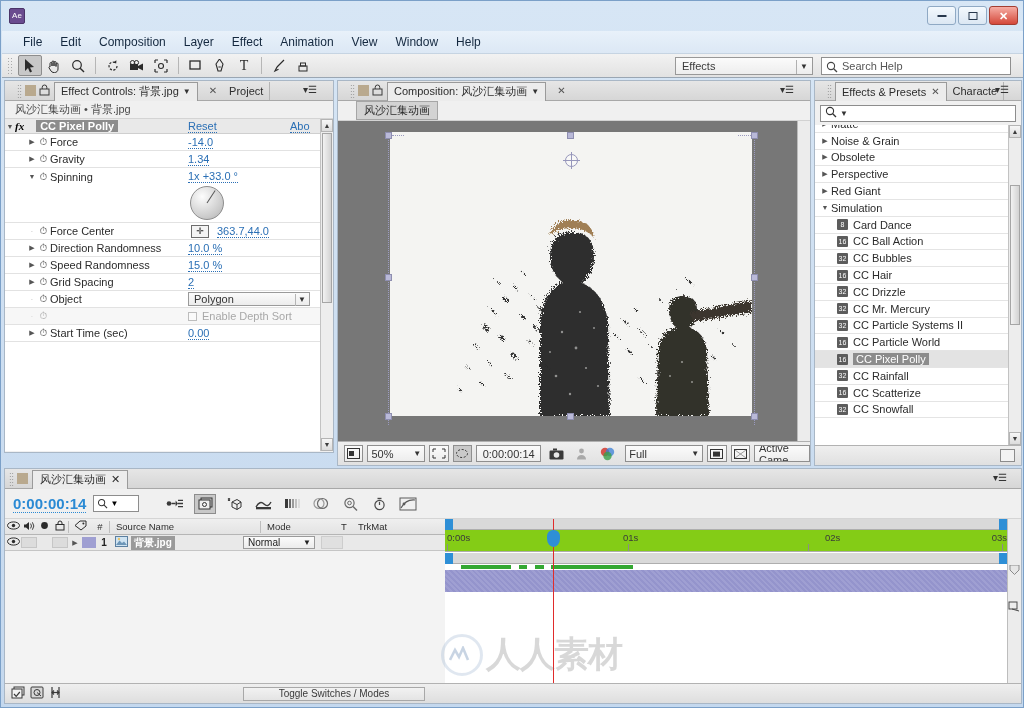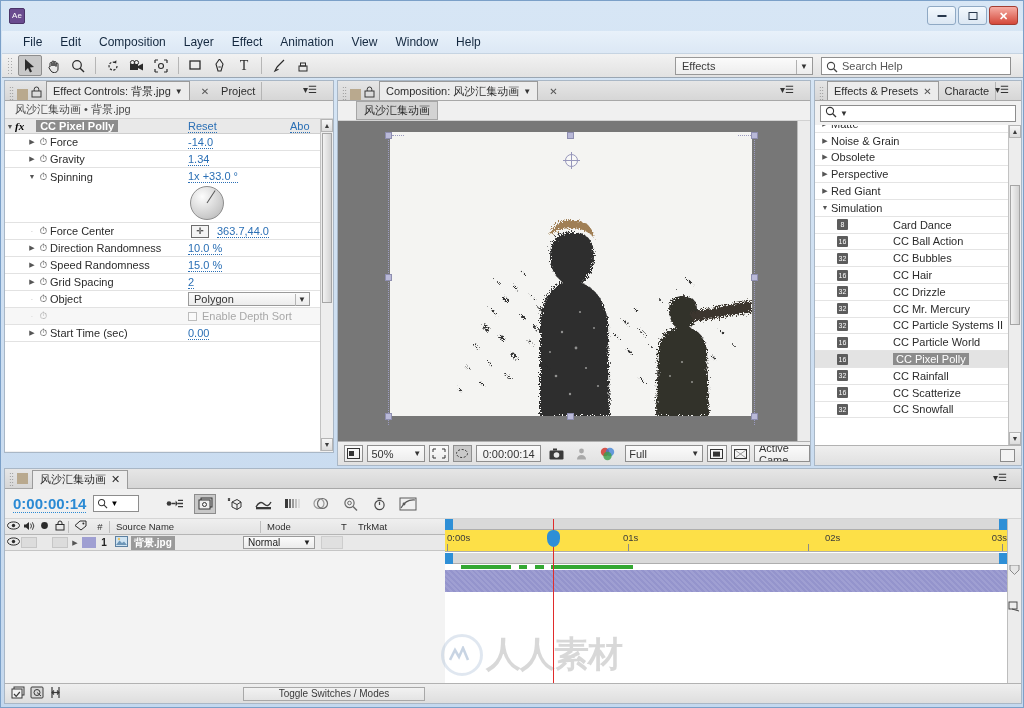--- a/index.html
+++ b/index.html
@@ -85,22 +85,23 @@
     background: #fff; border: 1px solid #8f8f8f;
     display: flex; align-items: center; padding-left: 20px;
     font-size: 11px; color: #555;
   }
   .help-box .mag { position:absolute; left:4px; top:3px; }
 
   
   .panel { position: absolute; background: #f0f0f0; border: 1px solid #a9b7c6; }
   .panel-tabbar {
     height: 20px; background: linear-gradient(to bottom,#e6e6e6,#d6d6d6);
-    border-bottom: 1px solid #a8a8a8; display: flex; align-items: flex-end;
+    border-bottom: 1px solid #a8a8a8; display: flex; align-items: center;
     position: relative;
+    padding-left: 8px;
   }
   .tab {
     height: 18px; display: flex; align-items: center; padding: 0 6px;
     font-size: 11px; color: #2d2d2d; border-right: 1px solid #b4b4b4;
     background: transparent; white-space: nowrap;
   }
   .tab.sel {
     background: #ececec; border: 1px solid #9a9a9a; border-bottom: none;
     height: 19px; margin-top:1px;
   }
@@ -229,21 +230,21 @@
   .fxp-search .fld {
     flex:1; height:17px; background:#fff; border:1px solid #8d8d8d;
     display:flex; align-items:center; padding-left:4px; gap:3px; font-size:10px; color:#333;
   }
   .fxp-list { position:relative; height: 320px; background:#fff; overflow:hidden; }
   .fxp-row {
     height: 16.8px; border-bottom:1px solid #e4e4e4; display:flex; align-items:center;
     font-size:11px; color:#2b2b2b; padding-left:4px; white-space:nowrap;
   }
   .fxp-row.cat .tri { width:12px; font-size:7px; }
-  .fxp-row.eff { padding-left: 22px; gap: 40px; }
+  .fxp-row.eff { padding-left: 22px; }
   .fxp-row.sel .nmlab { background:#8c8c8c; color:#fff; padding:0 3px; }
   .fxp-row.highlight { background:#e3e3e3; }
   .bitbadge {
     display:inline-flex; align-items:center; justify-content:center;
     width:11px; height:11px; background:#5c5c5c; color:#fff;
     font-size:7px; border-radius:1px; margin-right:5px; font-family:"Liberation Sans",sans-serif;
   }
   .fxp-bottom {
     position:absolute; left:0; right:0; bottom:0; height:20px;
     background: linear-gradient(to bottom,#efefef,#e0e0e0); border-top:1px solid #b2b2b2;
@@ -269,21 +270,21 @@
   .tl-colhead {
     height: 16px; background: linear-gradient(to bottom,#efefef,#e3e3e3);
     border-bottom:1px solid #b5b5b5; display:flex; align-items:center;
     font-size:9.5px; color:#2e2e2e; position:relative;
   }
   .tl-layerrow { height:16px; background:#e9e9e9; border-bottom:1px solid #c5c5c5;
     display:flex; align-items:center; font-size:10px; color:#222; position:relative; }
   .tl-left { position:absolute; left:0; top:0; width:440px; bottom:0; }
   .tl-right { position:absolute; left:440px; top:0; right:0; bottom:0; background:#fff; }
   .ruler-top { height:11px; background:#d9d9d9; border-bottom:1px solid #aeaeae; position:relative;}
-  .ruler-mid { height:22px; background:#fde047; position:relative; border-bottom:1px solid #aeaeae;}
+  .ruler-mid { height:22px; background:#84cc16; position:relative; border-bottom:1px solid #aeaeae;}
   .tickmark { position:absolute; bottom:0; width:1px; height:7px; background:#8b8b8b; }
   .ticklabel { position:absolute; top:2px; font-size:9.5px; color:#3a3a3a; }
   .playhead {
     position:absolute; top:0; bottom:0; width:1px; background:#e02b2b; z-index:6;
   }
   .playhead-knob {
     position:absolute; top:11px; left:-6px; width:13px; height:17px; z-index:7;
     background:#2e8fd6; border-radius: 6px 6px 50% 50%;
   }
   .wa-bar { position:absolute; background:#2e8fd6; }

